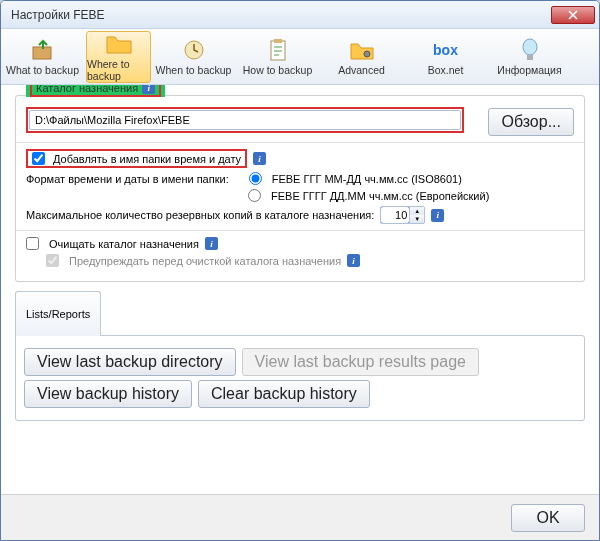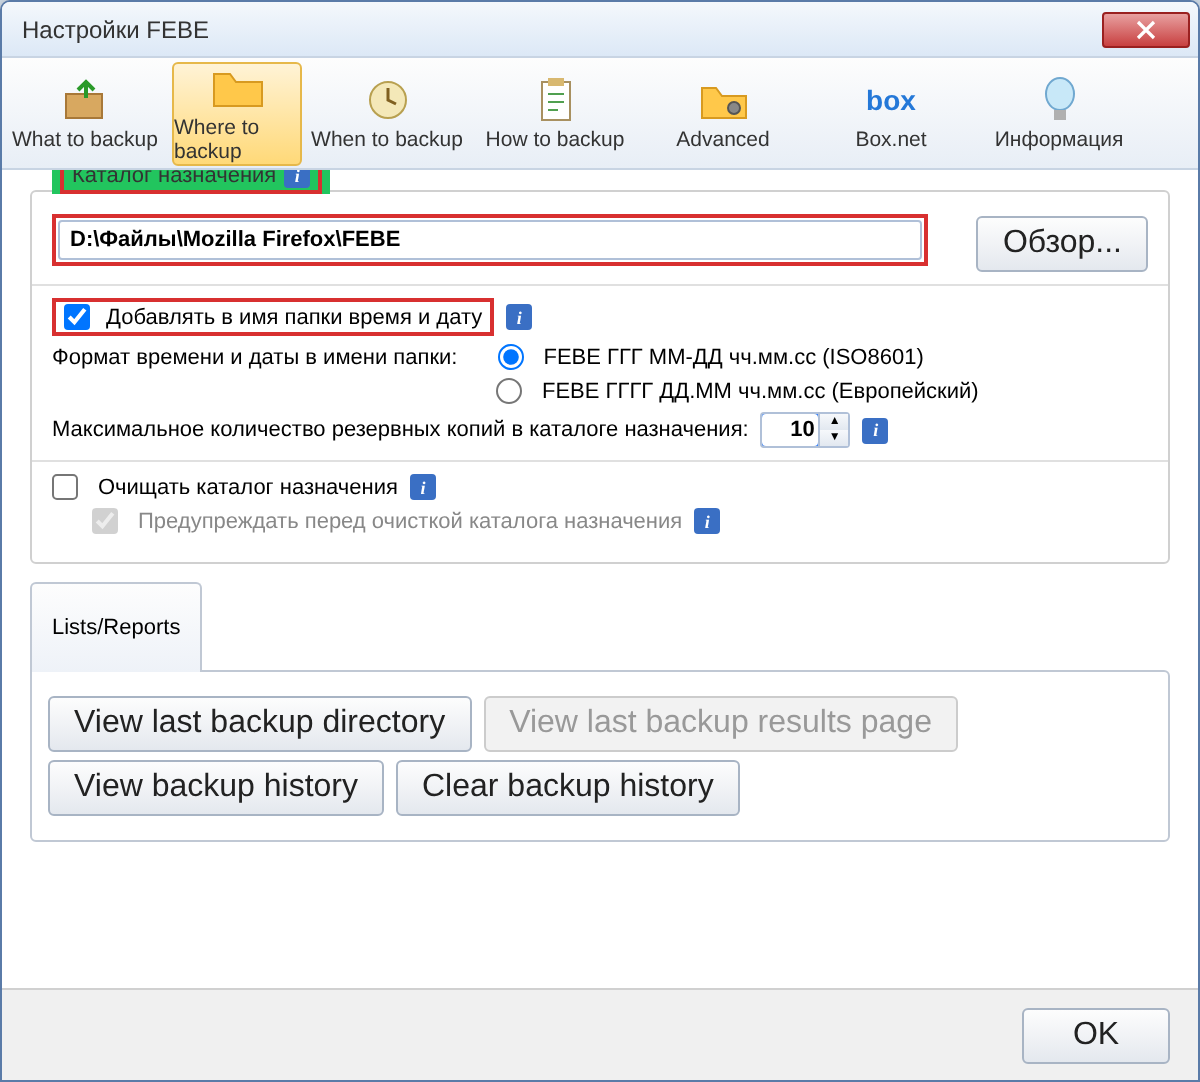--- a/index.html
+++ b/index.html
@@ -11,21 +11,21 @@
   .closebtn svg { width:10px; height:10px; }
   .toolbar { height: 56px; background: linear-gradient(#fdfdfd,#e8eef6); border-bottom:1px solid #c8d4e3; display:flex; }
   .tbtn { width: 84px; display:flex; flex-direction:column; align-items:center; justify-content:center; gap:2px; font-size:10.5px; color:#333; cursor:pointer; border-right:1px solid transparent;}
   .tbtn.active { background: linear-gradient(#fff3d6,#ffd978); border:1px solid #e6b84a; border-radius:3px; margin:2px 1px; width:65px; height:52px;}
   .tbtn .ticon { width:28px; height:24px; display:flex; align-items:center; justify-content:center; }
   .content { flex:1; padding: 10px 14px 4px 14px; background:#fff; overflow:hidden;}
   .group { border:1px solid #d0d0d0; border-radius:3px; padding:10px 10px 10px 10px; margin-bottom:8px; position:relative;}
   .group-title { position:relative; top:-18px; left:0; background:#22c55e; padding:0 4px; display:inline-flex; align-items:center; gap:4px; font-size:11px; color:#333;}
   .hl-red { border:2px solid #d83030; padding:1px 4px; display:inline-flex; align-items:center; gap:4px;}
   .row { display:flex; align-items:center; gap:6px; margin:4px 0;}
-  input[type=text] { border:1px solid #b0c0d8; padding:3px 5px; font-family:inherit; font-size:11px; background:#fff; border-radius:2px;font-weight:bold;}
+  input[type=text] { border:1px solid #b0c0d8; padding:3px 5px; font-family:inherit; font-size:11px; background:#fff; border-radius:2px;}
   .btn { background:linear-gradient(#fdfdfd,#e4e8ee); border:1px solid #a8b4c4; border-radius:3px; padding:4px 12px; font-family:inherit; font-size:16px; color:#222; cursor:pointer; min-height:22px;}
   .btn:disabled { color:#999; background:#f2f2f2; border-color:#ccc; cursor:default;}
   .info-icon { width:13px; height:13px; background:#3a6fc4; border-radius:2px; display:inline-flex; align-items:center; justify-content:center; color:#fff; font-size:9px; font-weight:bold; font-family:Georgia,serif; font-style:italic; cursor:pointer;}
   input[type=checkbox], input[type=radio] { margin:0 4px 0 0; vertical-align:middle; cursor:pointer;}
   label { vertical-align:middle; }
   .indent { margin-left:20px; }
   .spinner { display:inline-flex; align-items:center; border:1px solid #b0c0d8; border-radius:2px; background:#3b82f6;}
   .spinner input { border:none; width:28px; text-align:right; padding:2px 2px; outline:none;}
   .spinner .arrows { display:flex; flex-direction:column; border-left:1px solid #b0c0d8;}
   .spinner .arrows span { width:14px; height:8px; display:flex; align-items:center; justify-content:center; font-size:6px; line-height:1; cursor:pointer; background:linear-gradient(#f6f8fb,#e2e8f0);}

